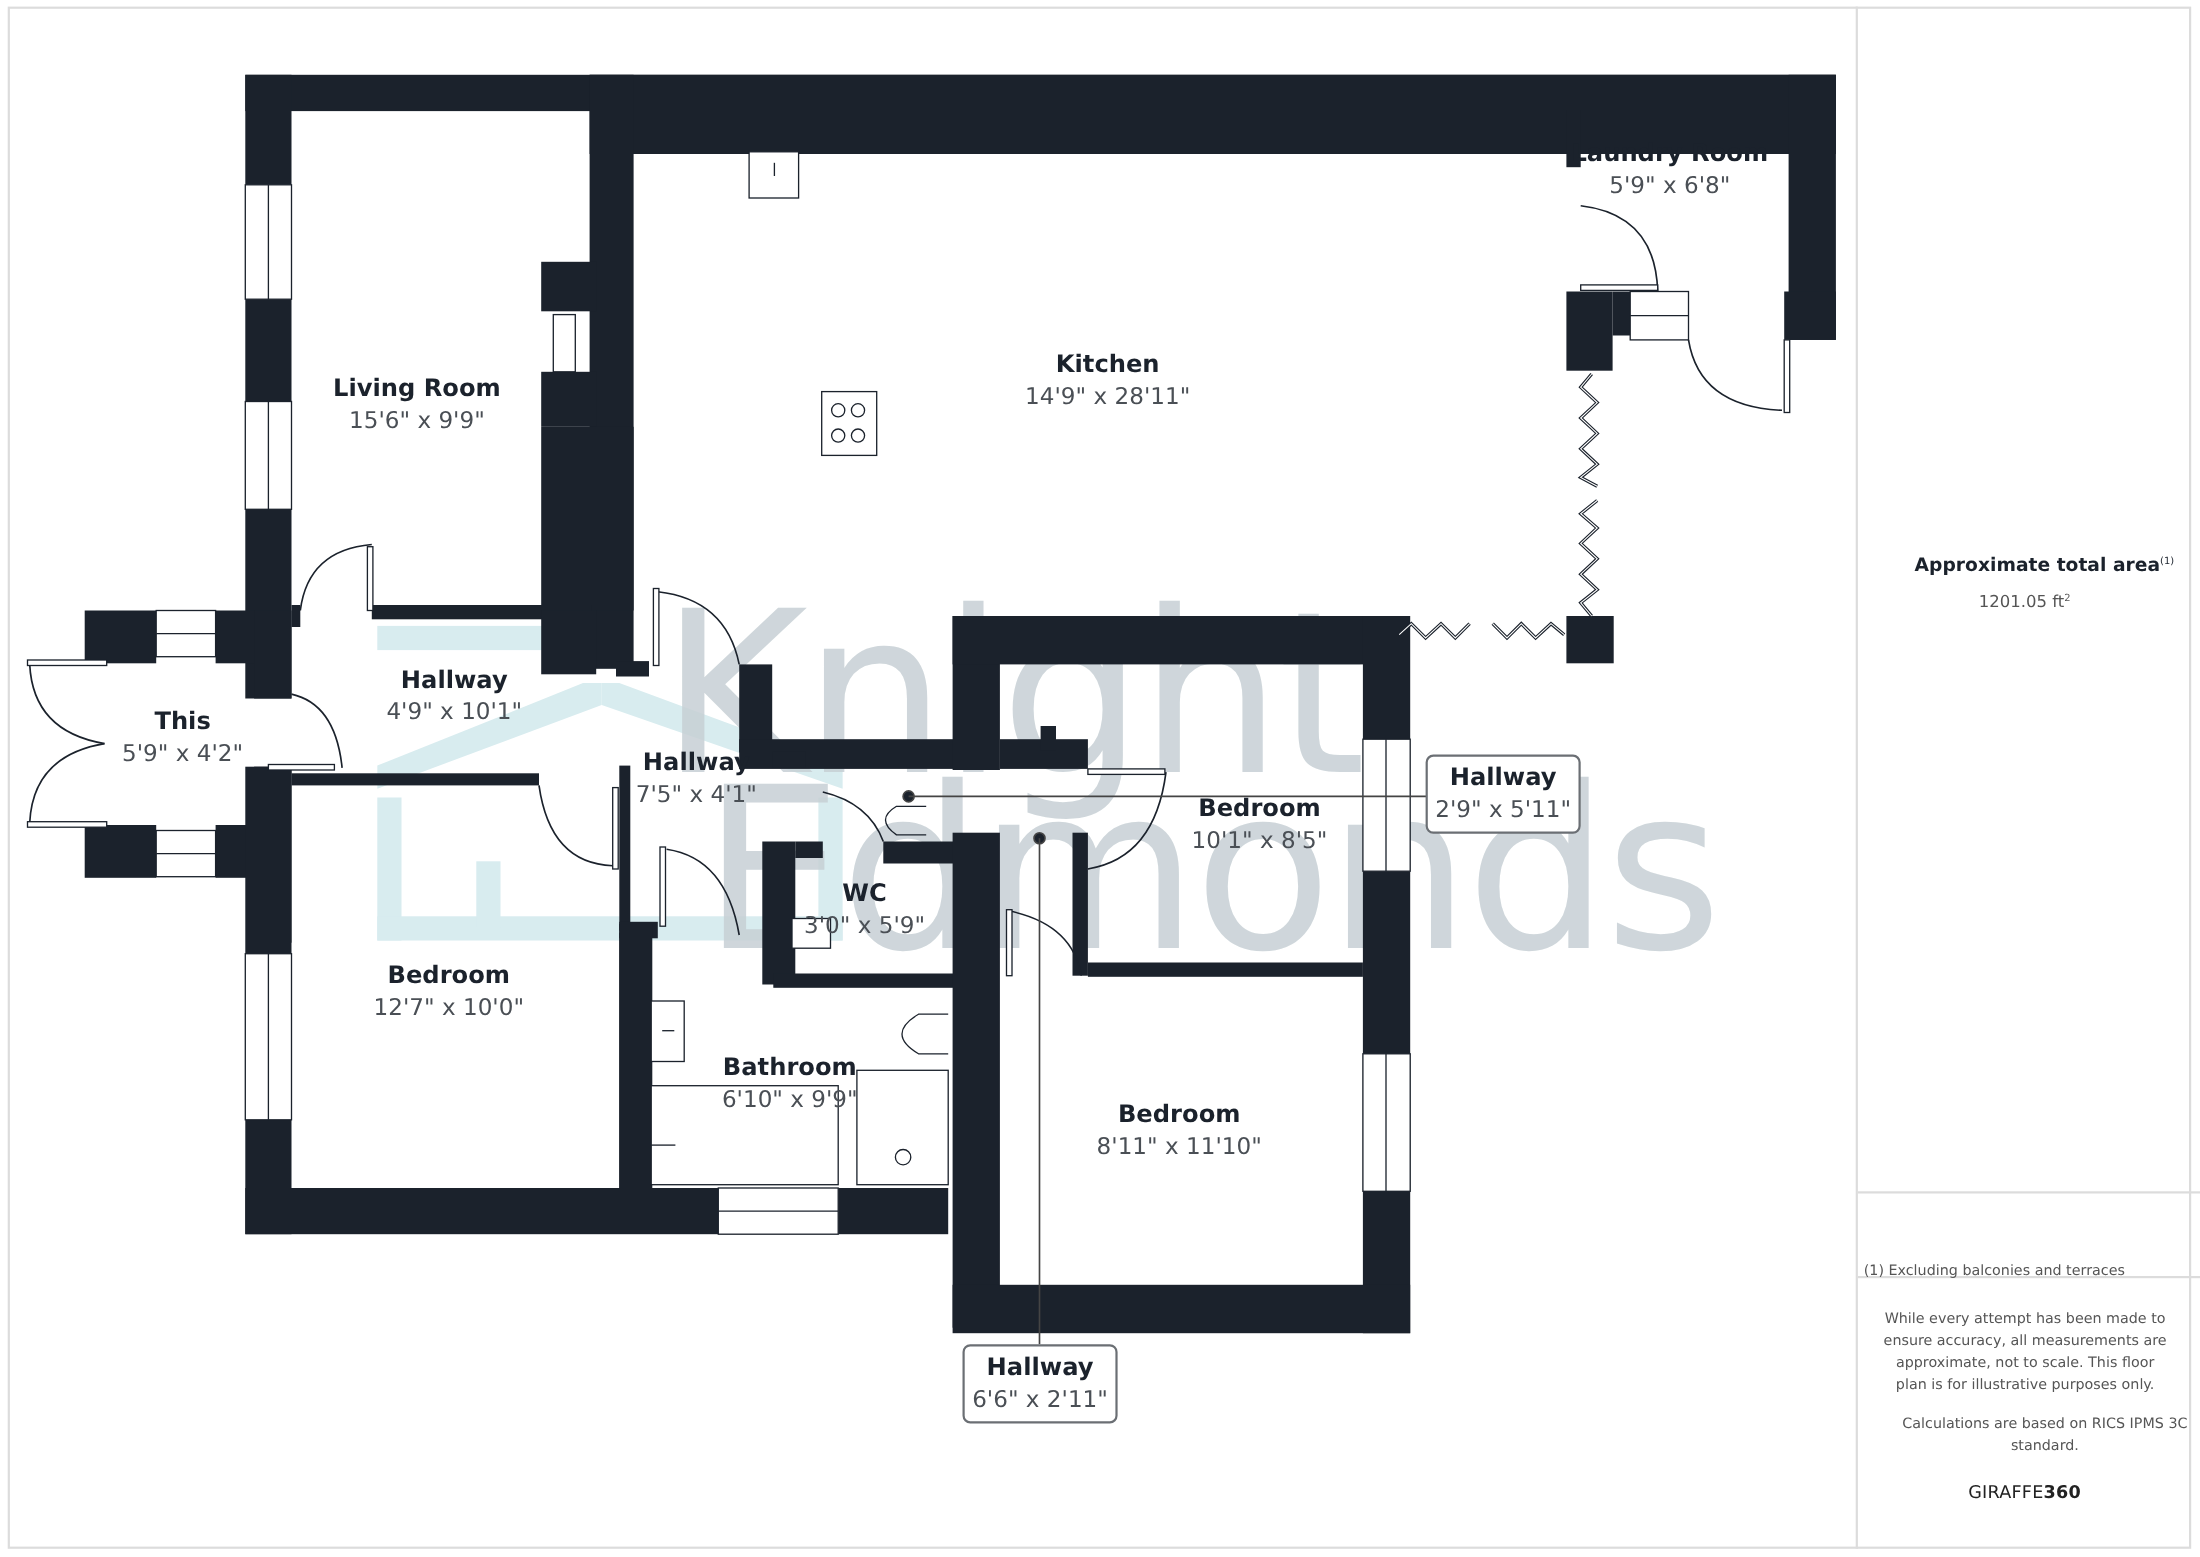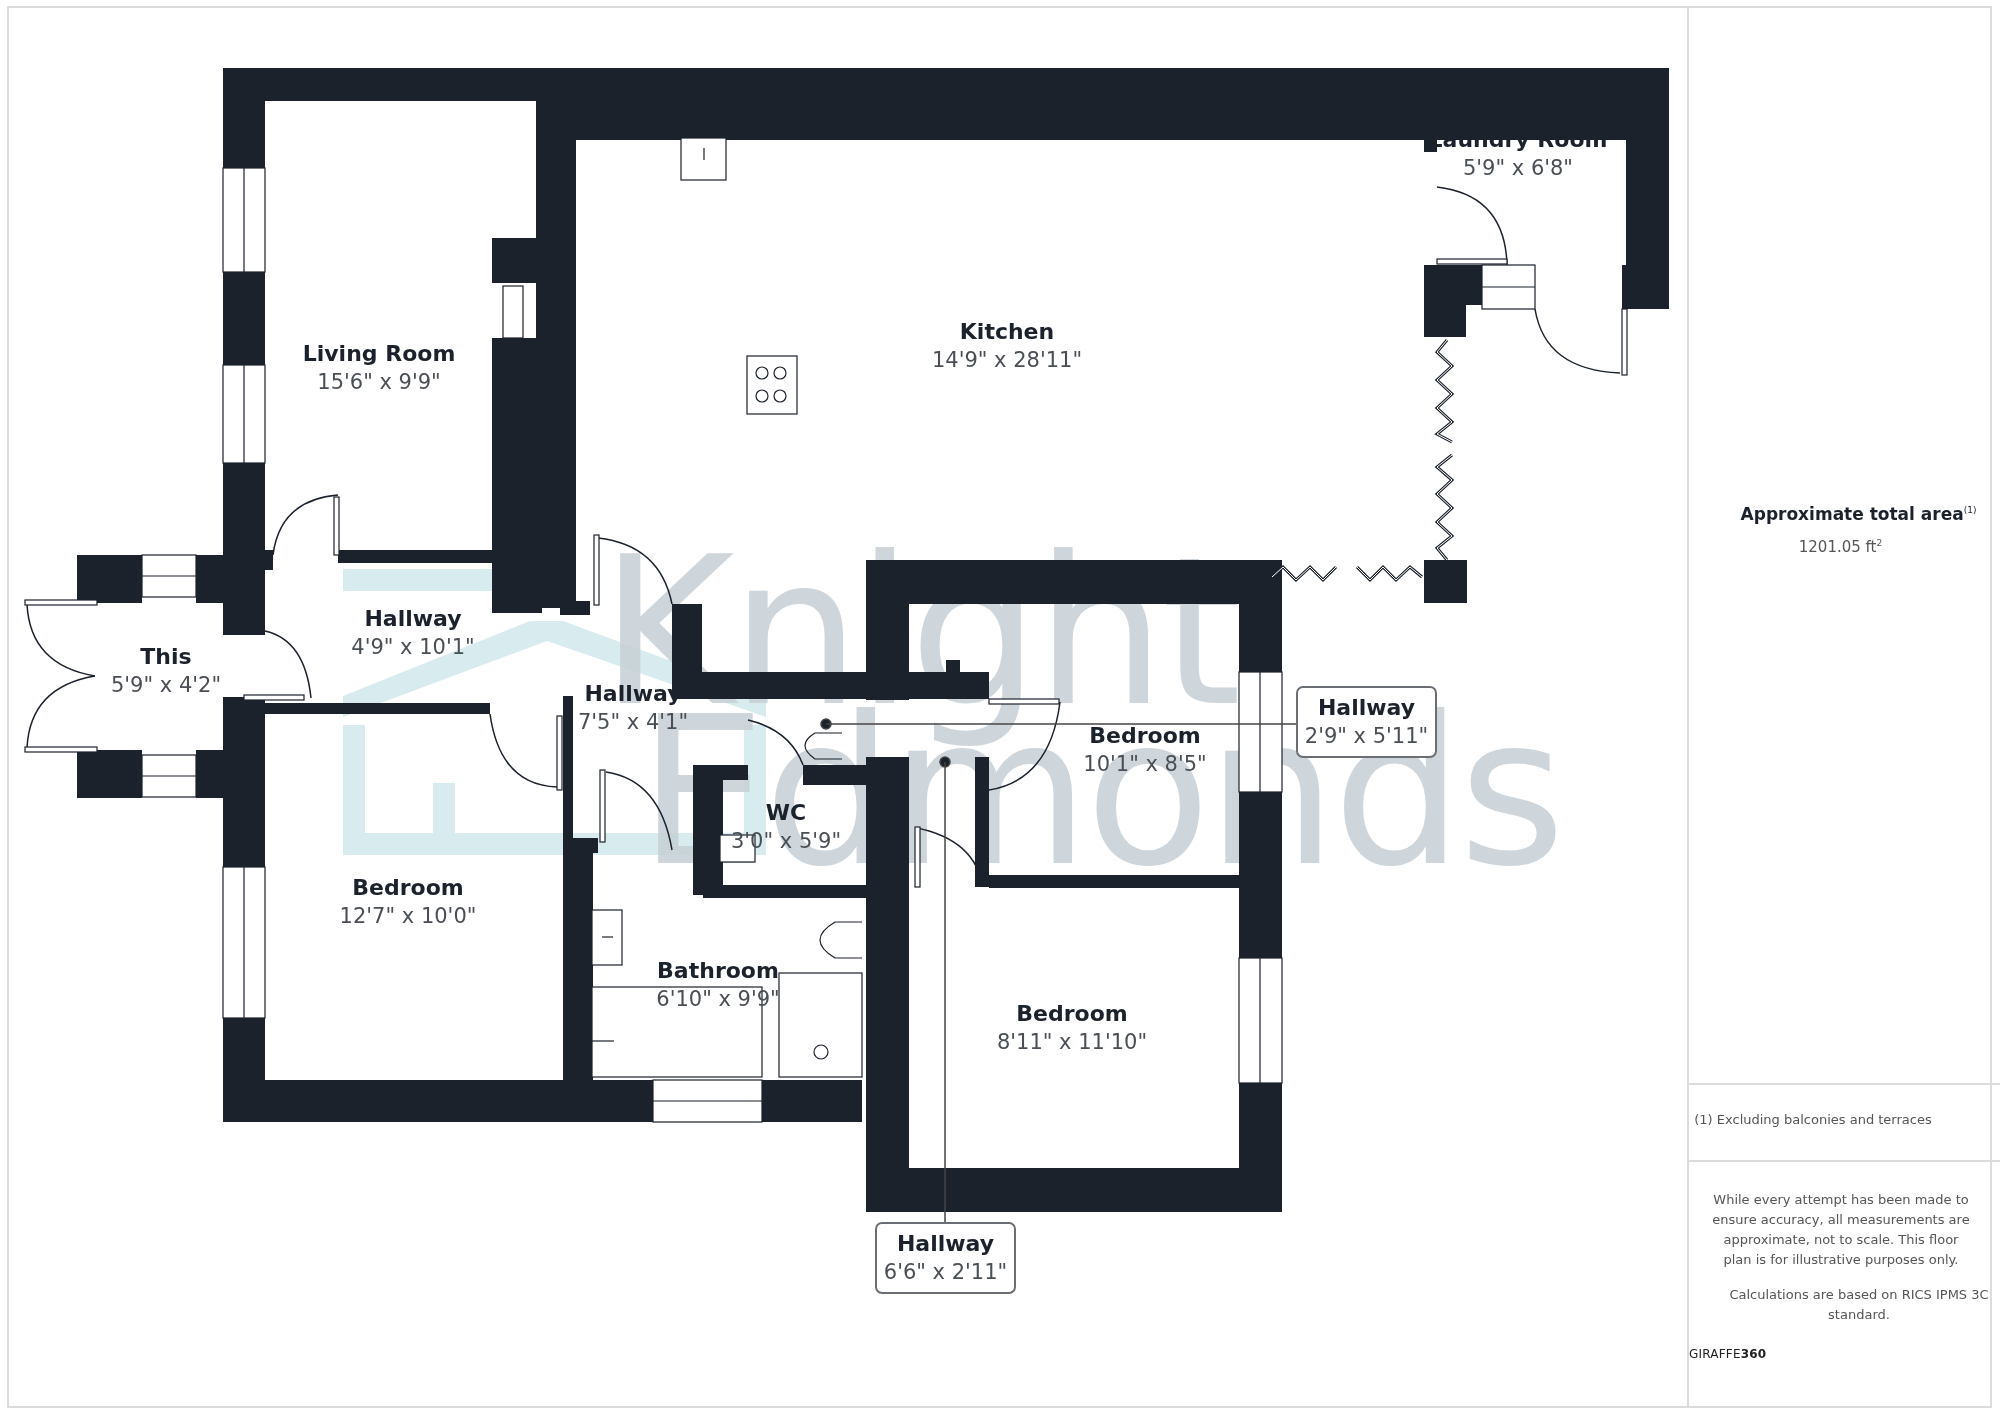--- a/index.html
+++ b/index.html
@@ -9,23 +9,23 @@
   .hline { position:absolute; height:2px; background:#dcdcdc; left:1689px; width:1303px; }
   svg.plan { position:absolute; left:0; top:0; }
   .label { position:absolute; text-align:center; transform:translateX(-50%); white-space:nowrap; }
   .room-name { font-family:"DejaVu Sans", sans-serif; font-weight:bold; color:#1b222c; font-size:22px; line-height:28px; }
   .room-dim { font-family:"DejaVu Sans", sans-serif; color:#4a4f55; font-size:21px; line-height:28px; }
   .callout { position:absolute; border:2px solid #6b6f74; border-radius:7px; background:#fff; text-align:center; box-sizing:border-box; }
   .side-title { position:absolute; left:1689px; width:339px; text-align:center; font-family:"DejaVu Sans", sans-serif; font-weight:bold; font-size:17px; color:#1b222c; }
   .side-title sup { font-size:9px; font-weight:normal; }
   .side-value { position:absolute; left:1689px; width:303px; text-align:center; font-family:"DejaVu Sans", sans-serif; font-size:15px; color:#555; }
   .side-value sup { font-size:9px; }
-  .side-note { position:absolute; left:1689px; width:248px; text-align:center; font-family:"DejaVu Sans", sans-serif; font-size:13px; line-height:20px; color:#555; }
+  .side-note { position:absolute; left:1689px; width:248px; text-align:center; font-family:"DejaVu Sans", sans-serif; font-size:13px; line-height:20px; color:#555;margin-top:36px; }
   .disclaimer { position:absolute; left:1710px; width:262px; text-align:center; font-family:"DejaVu Sans", sans-serif; font-size:13px; line-height:20px; color:#555; }
-  .brand { position:absolute; left:1689px; width:303px; font-family:"DejaVu Sans", sans-serif; font-size:12px; color:#222; letter-spacing:0.2px; }
+  .brand { position:absolute; left:1689px; width:303px; text-align:center; font-family:"DejaVu Sans", sans-serif; font-size:16px; color:#222; letter-spacing:0.2px; }
   .brand b { font-weight:bold; }
   .watermark-text { position:absolute; font-family:"DejaVu Sans", sans-serif; color:#c7d0d5; opacity:0.85; font-size:205px; line-height:1; letter-spacing:-4px; pointer-events:none; }
 </style>
 </head>
 <body>
 
 <div class="frame"></div>
 <div class="panel-divider"></div>
 <div class="hline" style="top:1083px;"></div>
 <div class="hline" style="top:1160px;"></div>

